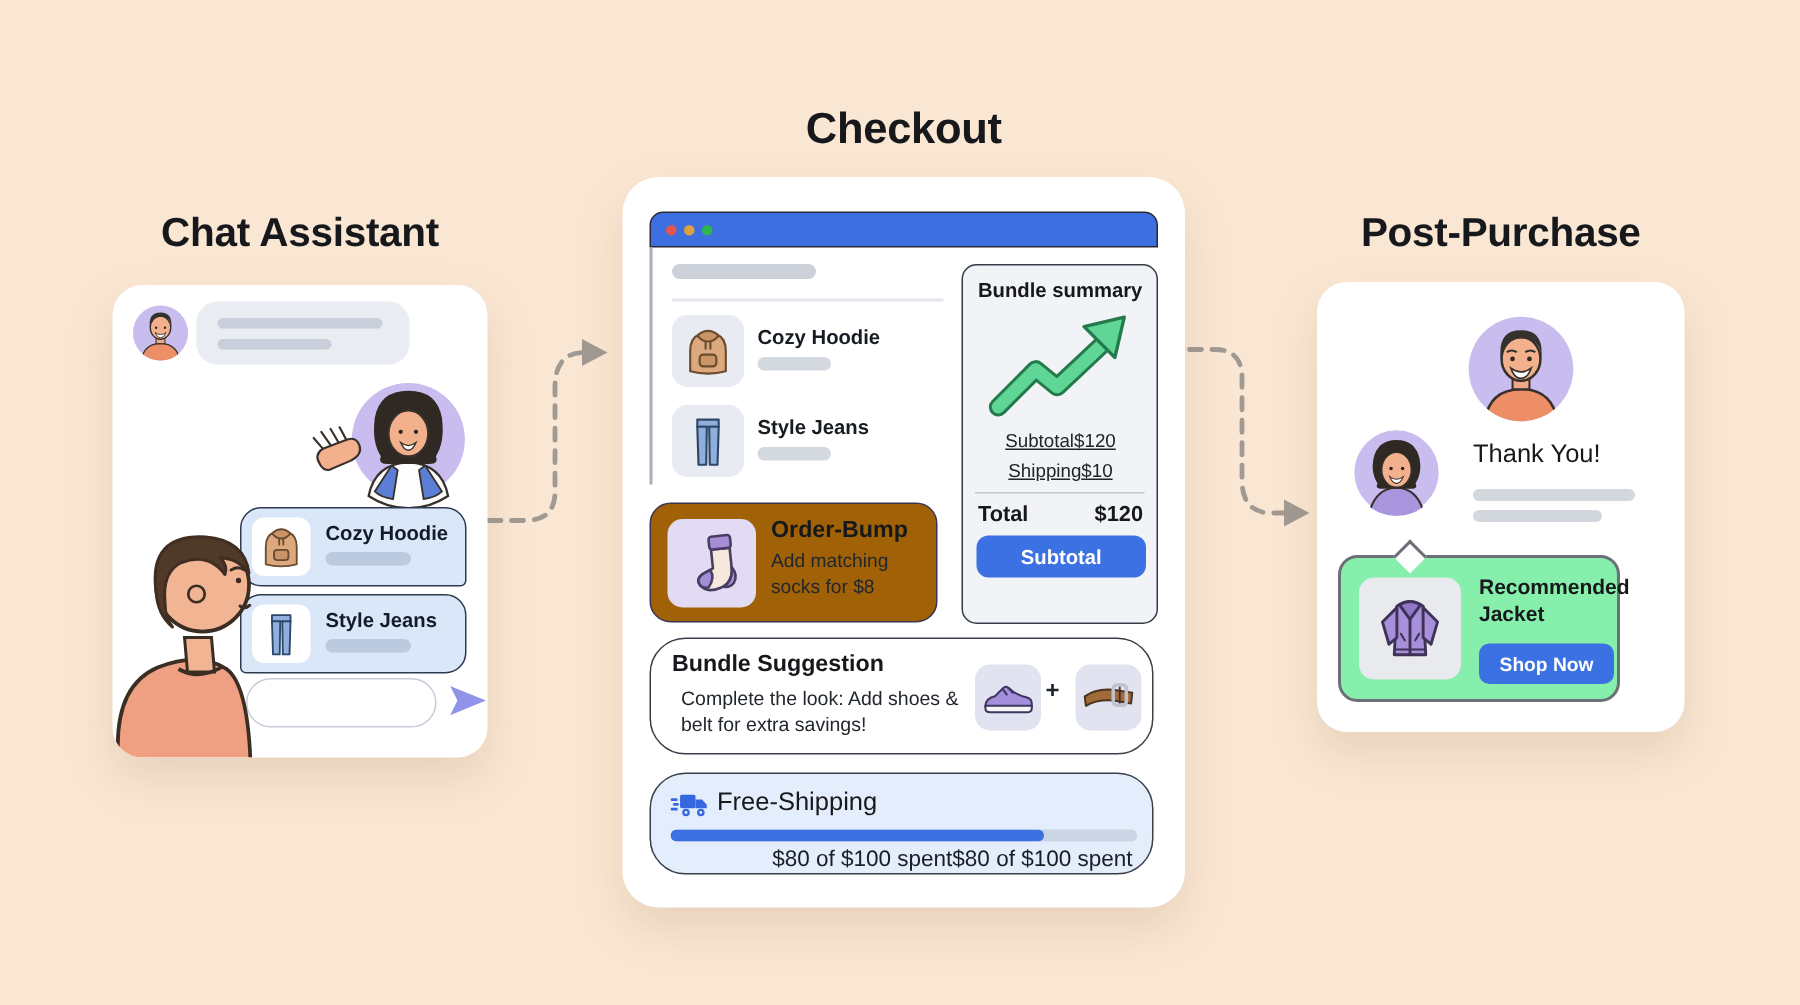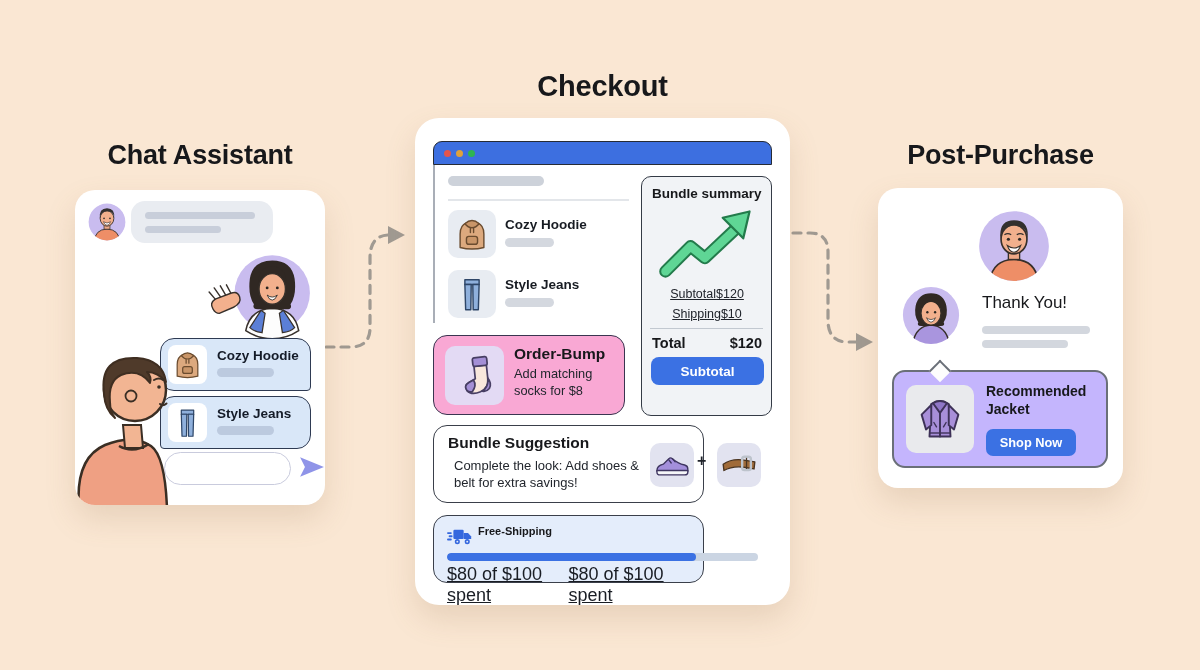--- a/index.html
+++ b/index.html
@@ -26,40 +26,40 @@
   .prod-tile{position:absolute;width:48px;height:48px;background:#E8ECF2;border-radius:10px;display:flex;align-items:center;justify-content:center;}
   .prod-name{position:absolute;font-size:13.5px;font-weight:700;color:#171B22;}
   .prod-ph{position:absolute;width:49px;height:9px;background:#D4D8DF;border-radius:4.5px;}
   #order-summary{position:absolute;left:226px;top:58px;width:131px;height:240px;background:#F1F3F6;border:1.6px solid #343B46;border-radius:10px;box-sizing:border-box;}
   #order-summary .os-title{position:absolute;left:10px;top:9px;font-size:13.5px;font-weight:700;}
   .os-row{position:absolute;left:10px;right:9px;display:flex;justify-content:center;font-size:12.5px;color:#20242B;text-decoration:underline;}
   .os-div{position:absolute;left:8px;right:8px;top:151px;height:1.4px;background:#C2C8D0;}
   .os-total{position:absolute;left:10px;right:9px;top:158px;display:flex;justify-content:space-between;font-size:14.5px;font-weight:700;}
   .btn{display:flex;align-items:center;justify-content:center;background:#3B71E3;color:#fff;font-weight:700;border:none;border-radius:8px;cursor:pointer;font-family:"Liberation Sans",sans-serif;}
   #continue-btn{position:absolute;left:9px;top:180px;width:113px;height:28px;font-size:13.5px;}
-  #order-bump{position:absolute;left:18px;top:217px;width:192px;height:80px;background:#f9a8d4;border:1.7px solid #3A3550;border-radius:14px;box-sizing:border-box;}
+  #order-bump{position:absolute;left:18px;top:217px;width:192px;height:80px;background:#a16207;border:1.7px solid #3A3550;border-radius:14px;box-sizing:border-box;}
   #order-bump .tile{position:absolute;left:11px;top:10px;width:59px;height:59px;background:#E3DAF4;border-radius:10px;display:flex;align-items:center;justify-content:center;}
   #order-bump .ob-title{position:absolute;left:80px;top:9px;font-size:15.5px;font-weight:700;}
   #order-bump .ob-desc{position:absolute;left:80px;top:30px;width:104px;font-size:12.8px;line-height:1.3;color:#22262D;}
-  .wide-card{position:absolute;left:18px;width:271px;border-radius:14px;box-sizing:border-box;border:1.7px solid #3A3F4A;}
+  .wide-card{position:absolute;left:18px;width:336px;border-radius:24px;box-sizing:border-box;border:1.7px solid #3A3F4A;}
   #bundle-card{top:307px;height:78px;background:#fff;}
   #bundle-card .b-title{position:absolute;left:14px;top:8px;font-size:15.5px;font-weight:700;}
   #bundle-card .b-desc{position:absolute;left:20px;top:31px;width:208px;font-size:13px;line-height:1.33;color:#22262D;}
   .mini-tile{position:absolute;width:44px;height:44px;background:#E2E3F0;border-radius:10px;display:flex;align-items:center;justify-content:center;}
   #bundle-plus{position:absolute;left:263px;top:26px;font-size:16px;font-weight:700;color:#20242B;}
   #ship-card{top:397px;height:68px;background:#E4EDFB;}
-  #ship-card .s-title{position:absolute;left:44px;top:9px;font-size:11px;font-weight:700;}
+  #ship-card .s-title{position:absolute;left:44px;top:9px;font-size:17px;font-weight:400;}
   .progress-track{position:absolute;left:13px;top:37px;width:311px;height:8px;background:#CBD5E3;border-radius:4px;overflow:hidden;}
   .progress-fill{height:100%;background:#3B71E3;border-radius:4px;}
-  .ship-labels{position:absolute;left:13px;right:13px;top:48px;display:flex;justify-content:space-between;font-size:18px;color:#191D24;text-decoration:underline;}
+  .ship-labels{position:absolute;left:13px;right:13px;top:48px;display:flex;justify-content:flex-end;font-size:15px;color:#191D24;}
   
   #post-card{left:878px;top:188px;width:245px;height:300px;}
   #thank-you{position:absolute;left:104px;top:105px;font-size:17px;font-weight:400;}
   .gline{position:absolute;background:#D3D7DE;border-radius:4px;height:8px;}
-  #reco-bubble{position:absolute;left:14px;top:182px;width:216px;height:98px;background:#c4b5fd;border:2px solid #6A6F78;border-radius:13px;box-sizing:border-box;}
+  #reco-bubble{position:absolute;left:14px;top:182px;width:188px;height:98px;background:#86efac;border:2px solid #6A6F78;border-radius:13px;box-sizing:border-box;}
   .bubble-pointer{position:absolute;top:-9px;left:38px;width:14px;height:14px;background:#FDFDFD;border-left:2px solid #6A6F78;border-top:2px solid #6A6F78;transform:rotate(45deg);}
   #reco-bubble .tile{position:absolute;left:12px;top:13px;width:68px;height:68px;background:#E9EAED;border-radius:10px;display:flex;align-items:center;justify-content:center;}
   #reco-title{position:absolute;left:92px;top:11px;width:118px;font-size:14px;font-weight:700;line-height:1.25;}
   #shop-now-btn{position:absolute;left:92px;top:57px;width:90px;height:27px;font-size:12.8px;border-radius:7px;}
   svg{display:block;}
 </style>
 </head>
 <body>
 
 <div id="canvas">

